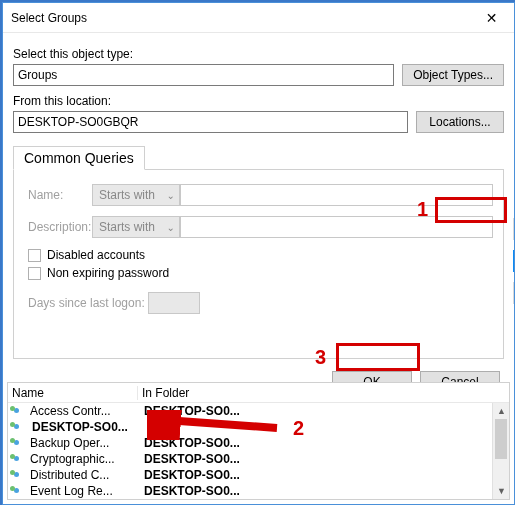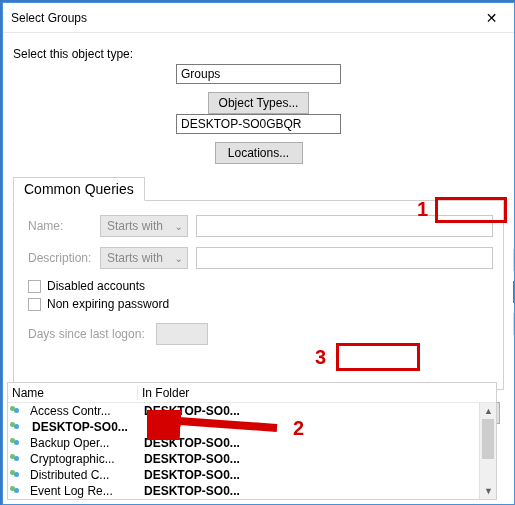--- a/index.html
+++ b/index.html
@@ -37,21 +37,21 @@
     width: 45px;
     height: 30px;
     display:flex;align-items:center;justify-content:center;
     font-size:14px;
     font-family: Arial, sans-serif;
   }
   .content {
     padding: 10px 10px 0 10px;
   }
   .field-label { margin: 4px 0 3px 0; }
-  .row { display:flex; gap:8px; align-items:center;flex-direction:column; }
+  .row { display:flex; gap:8px; align-items:center; }
   .textbox {
     flex:1;
     height:22px;
     border:1px solid #7a7a7a;
     padding:2px 4px;
     font: inherit;
     background:#fff;
   }
   .btn {
     height:22px;
@@ -85,21 +85,20 @@
   }
   .tabpanel {
     border:1px solid #d0d0d0;
     padding:14px 10px 14px 14px;
     position:relative;
     height:190px;
   }
   .grid-row {
     display:flex;
     align-items:center;
-    gap:8px;
     margin-bottom:10px;
   }
   .lbl {
     width:64px;
     color:#a0a0a0;
   }
   .combo {
     width:88px;
     height:22px;
     border:1px solid #c8c8c8;
@@ -169,21 +168,21 @@
   .ok-cancel {
     display:flex;
     justify-content:flex-end;
     gap:8px;
     padding:12px 14px 6px 0;
     margin-left:34px;
   }
   .results-label { padding:0 0 4px 10px; }
   .results {
     position:absolute;
-    left:4px; right:17px; bottom:4px;
+    left:4px; right:4px; bottom:4px;
     height:118px;
     border:1px solid #d0d0d0;
     background:#fff;
     overflow:hidden;
   }
   .results-head {
     display:flex;
     border-bottom:1px solid #e8e8e8;
     background:#fff;
     font-size:12px;
@@ -238,20 +237,21 @@
   </div>
 
   <div class="content">
 
     <div class="field-label">Select this object type:</div>
     <div class="row">
       <input class="textbox" readonly="" value="Groups" style="">
       <button class="btn">Object Types...</button>
     </div>
 
+    <div class="field-label" style="margin-top:8px">From this location:</div>
     <div class="row">
       <input class="textbox" readonly="" value="DESKTOP-SO0GBQR" style="">
       <button class="btn">Locations...</button>
     </div>
 
     <div class="tabset">
       <span class="tab">Common Queries</span>
       <div class="tabpanel">
 
         <div class="grid-row">

